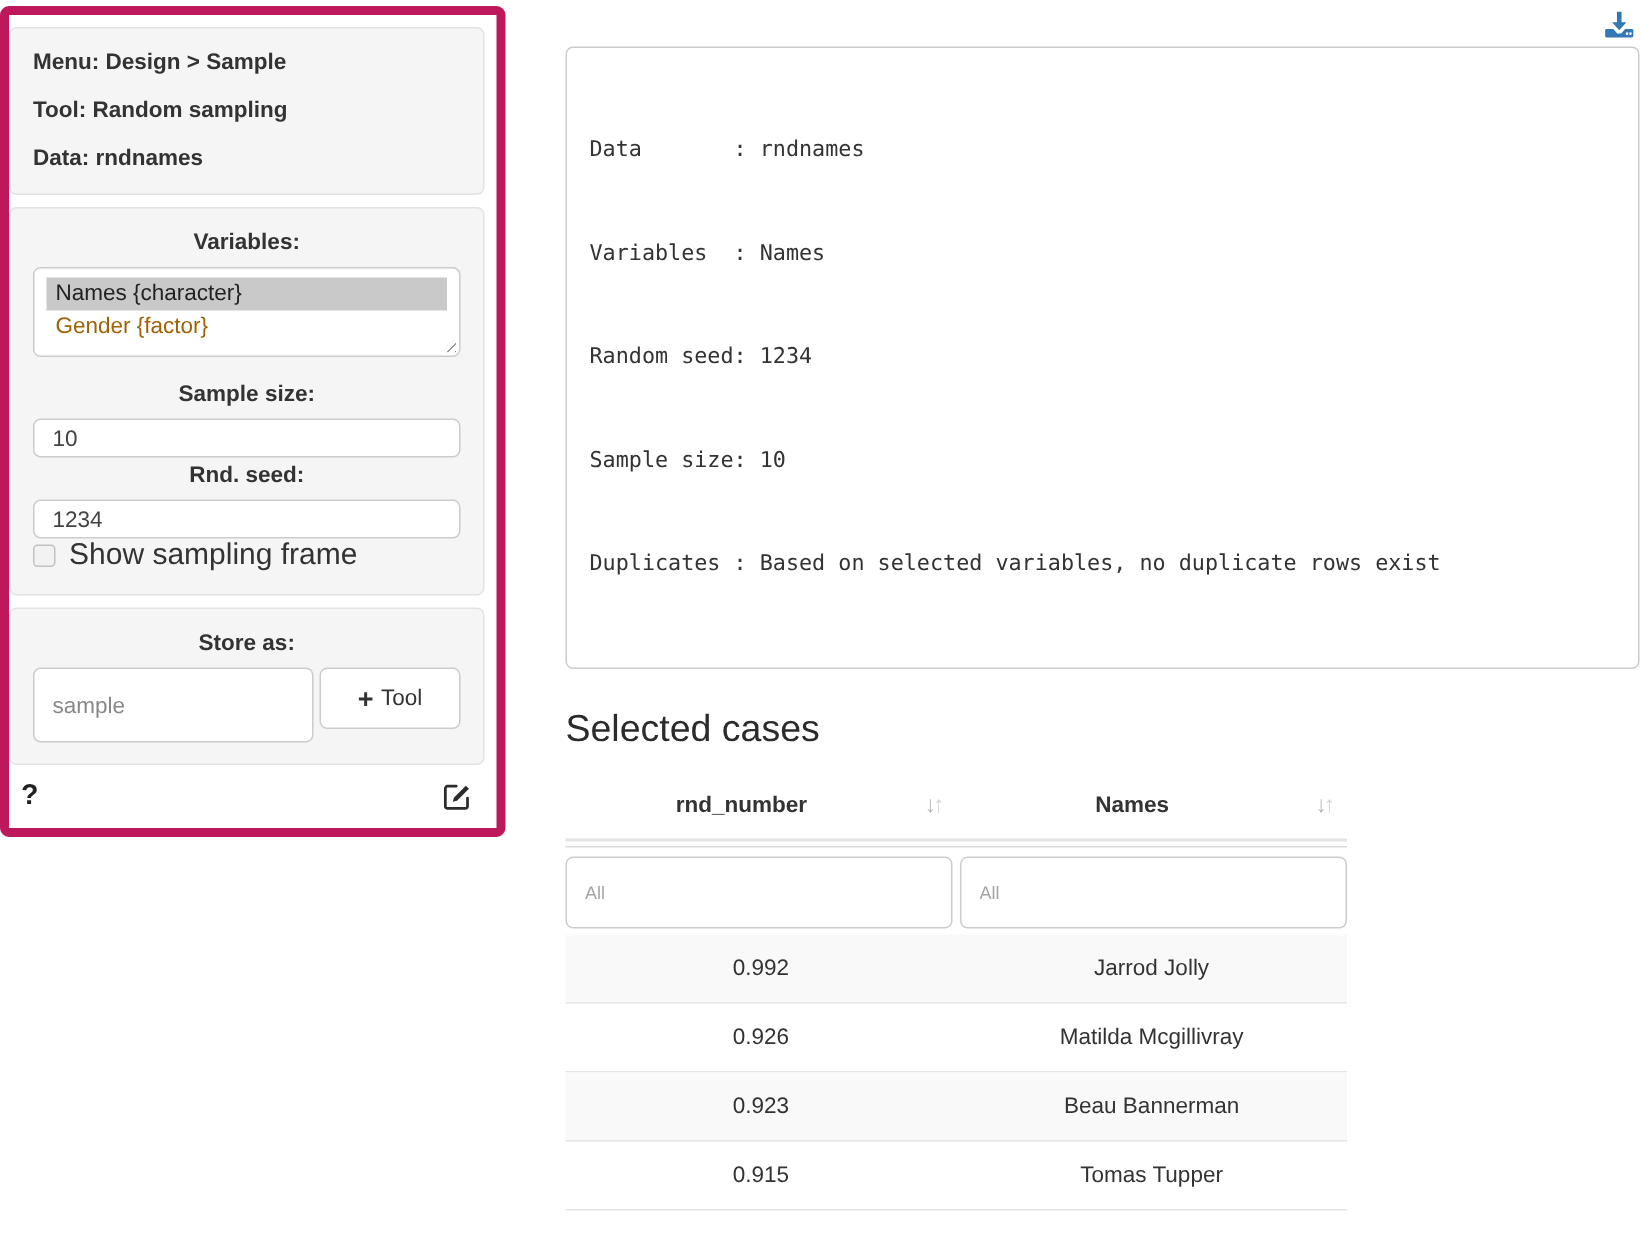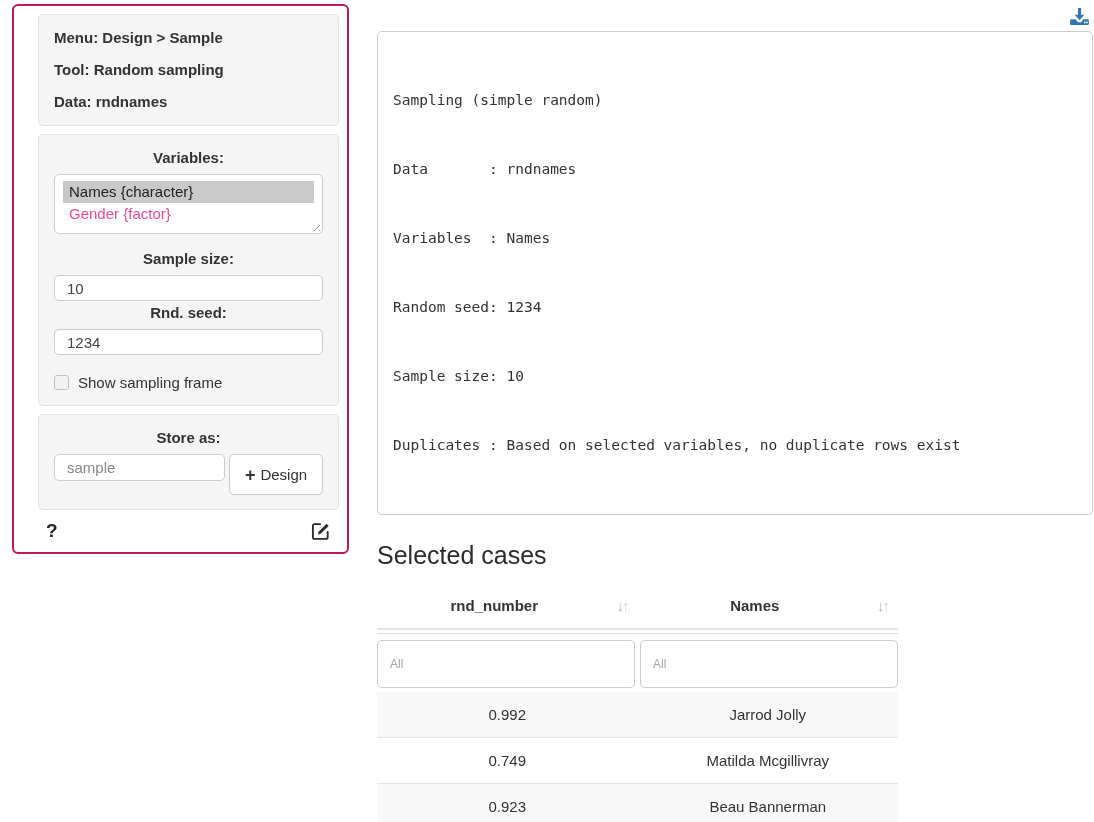--- a/index.html
+++ b/index.html
@@ -1,61 +1,61 @@
 <!DOCTYPE html>
 <html><head>
 <meta charset="utf-8">
 <style>
   * { box-sizing: border-box; margin: 0; padding: 0; }
   html, body { width: 1094px; height: 822px; overflow: hidden; background: #fff; }
   body { font-family: "Liberation Sans", sans-serif; color: #333; font-size: 15px; }
 
   
   .sidebar {
-    position: absolute; left: 12px; top: 4px; width: 337px;
-    background: #fff; border: 2px solid #be185d; border-radius: 6px;
-    padding: 8px 8px 4px 24px;
+    position: absolute; left: 0; top: 4px; width: 337px;
+    background: #fff; border: 6px solid #be185d; border-radius: 6px;
+    padding: 8px 8px 4px 0;
   }
   .well {
     background: #f5f5f5; border: 1px solid #e3e3e3; border-radius: 5px;
     padding: 14px 15px; margin-bottom: 8px;
   }
   .info-line { font-weight: bold; font-size: 15px; line-height: 18px; margin-bottom: 14px; }
   .info-line:last-child { margin-bottom: 0; }
 
   .field-label { display: block; font-weight: bold; font-size: 15px; margin-bottom: 8px; color: #333; text-align: center; }
 
   .var-select {
     position: relative; background: #fff; border: 1px solid #ccc; border-radius: 5px;
     padding: 6px 8px; height: 60px; margin-bottom: 16px; overflow: hidden;
   }
-  .var-option { font-size: 15px; line-height: 22px; padding: 0 6px; color: #ec4899; cursor: default; }
+  .var-option { font-size: 15px; line-height: 22px; padding: 0 6px; color: #a16207; cursor: default; }
   .var-option.selected { background: #c9c9c9; color: #222; }
   .resize-handle {
     position: absolute; right: 2px; bottom: 2px; width: 10px; height: 10px;
     background: repeating-linear-gradient(135deg, transparent 0 2.5px, #999 2.5px 3.5px);
     clip-path: polygon(100% 0, 100% 100%, 0 100%);
   }
 
   .two-col { display: flex; gap: 3px; flex-direction: column; }
   .two-col .col { flex: 1; }
   .text-input {
     width: 100%; height: 26px; background: #fff; border: 1px solid #ccc; border-radius: 5px;
     padding: 0 12px; font-size: 15px; color: #444; font-family: "Liberation Sans", sans-serif;
   }
   .text-input::placeholder { color: #999; }
 
-  .checkbox-row { display: flex; align-items: center; gap: 9px; margin-top: 19px; font-size: 15px; color: #333; cursor: default; }
+  .checkbox-row { display: flex; align-items: center; gap: 9px; margin-top: 0; font-size: 20px; color: #333; cursor: default; }
   .cb {
     width: 15px; height: 15px; background: #f2f2f2; border: 1px solid #c2c2c2; border-radius: 3px;
     display: inline-block; flex: 0 0 auto;
   }
 
   .store-row { display: flex; gap: 4px; }
-  .store-row input { flex: 1; height: 27px; color: #888; }
+  .store-row input { flex: 1; height: 50px; color: #888; }
   .store-btn {
     width: 94px; height: 41px; background: #fff; border: 1px solid #ccc; border-radius: 5px;
     font-size: 15px; color: #333; font-family: "Liberation Sans", sans-serif; cursor: pointer;
     display: flex; align-items: center; justify-content: center; gap: 5px;
   }
   .store-btn .plus { font-weight: bold; font-size: 18px; line-height: 1; }
 
   .sidebar-footer { display: flex; justify-content: space-between; align-items: center; padding: 2px 8px 6px 8px; }
   .help-icon { font-weight: bold; font-size: 19px; color: #222; cursor: pointer; }
   .edit-icon { cursor: pointer; display: inline-flex; }
@@ -130,21 +130,21 @@
       <span>Show sampling frame</span>
     </div>
   </div>
 
   <div class="well">
     <label class="field-label">Store as:</label>
     <div class="store-row">
       <input class="text-input" type="text" value="sample" style="">
       <button class="store-btn">
         <span class="plus">+</span>
-        <span>Design</span>
+        <span>Tool</span>
       </button>
     </div>
   </div>
 
   <div class="sidebar-footer">
     <span class="help-icon">?</span>
     <span class="edit-icon">
       <svg width="21" height="21" viewBox="0 0 24 24">
         <path fill="none" stroke="#2b2b2b" stroke-width="2.1" stroke-linecap="round" d="M20.2 12.6V18.8a1.7 1.7 0 0 1-1.7 1.7H5a1.7 1.7 0 0 1-1.7-1.7V5.3A1.7 1.7 0 0 1 5 3.6h6.6"></path>
         <path fill="#2b2b2b" d="M9.8 12.3 18.9 3.2l2.4 2.4-9.1 9.1-3.2.8z"></path>
@@ -157,21 +157,20 @@
   <span class="download-icon">
     <svg width="23" height="23" viewBox="0 0 24 24">
       <path fill="#3178b4" d="M10.4 3h3.2v7.2H17L12 15.8 7 10.2h3.4z"></path>
       <path fill="#3178b4" d="M3.2 14.9h4.7l2.7 3.2h2.8l2.7-3.2h4.7c.6 0 1 .4 1 1v3.9c0 .6-.4 1-1 1H3.2c-.6 0-1-.4-1-1v-3.9c0-.6.4-1 1-1z"></path>
       <circle cx="17.4" cy="18.2" r="0.9" fill="#fff"></circle>
       <circle cx="19.8" cy="18.2" r="0.9" fill="#fff"></circle>
     </svg>
   </span>
 
   <div class="summary-box">
-    <div>Sampling (simple random)</div>
     <div>Data       : rndnames</div>
     <div>Variables  : Names</div>
     <div>Random seed: 1234</div>
     <div>Sample size: 10</div>
     <div>Duplicates : Based on selected variables, no duplicate rows exist</div>
   </div>
 
   <h3 class="section-heading">Selected cases</h3>
 
   <div class="cases-table">
@@ -192,21 +191,21 @@
       <input type="text" placeholder="All" style="">
       <input type="text" placeholder="All" style="">
     </div>
 
     <div class="tbody">
       <div class="trow">
         <div class="td">0.992</div>
         <div class="td">Jarrod Jolly</div>
       </div>
       <div class="trow">
-        <div class="td">0.749</div>
+        <div class="td">0.926</div>
         <div class="td">Matilda Mcgillivray</div>
       </div>
       <div class="trow">
         <div class="td">0.923</div>
         <div class="td">Beau Bannerman</div>
       </div>
       <div class="trow">
         <div class="td">0.915</div>
         <div class="td">Tomas Tupper</div>
       </div>

